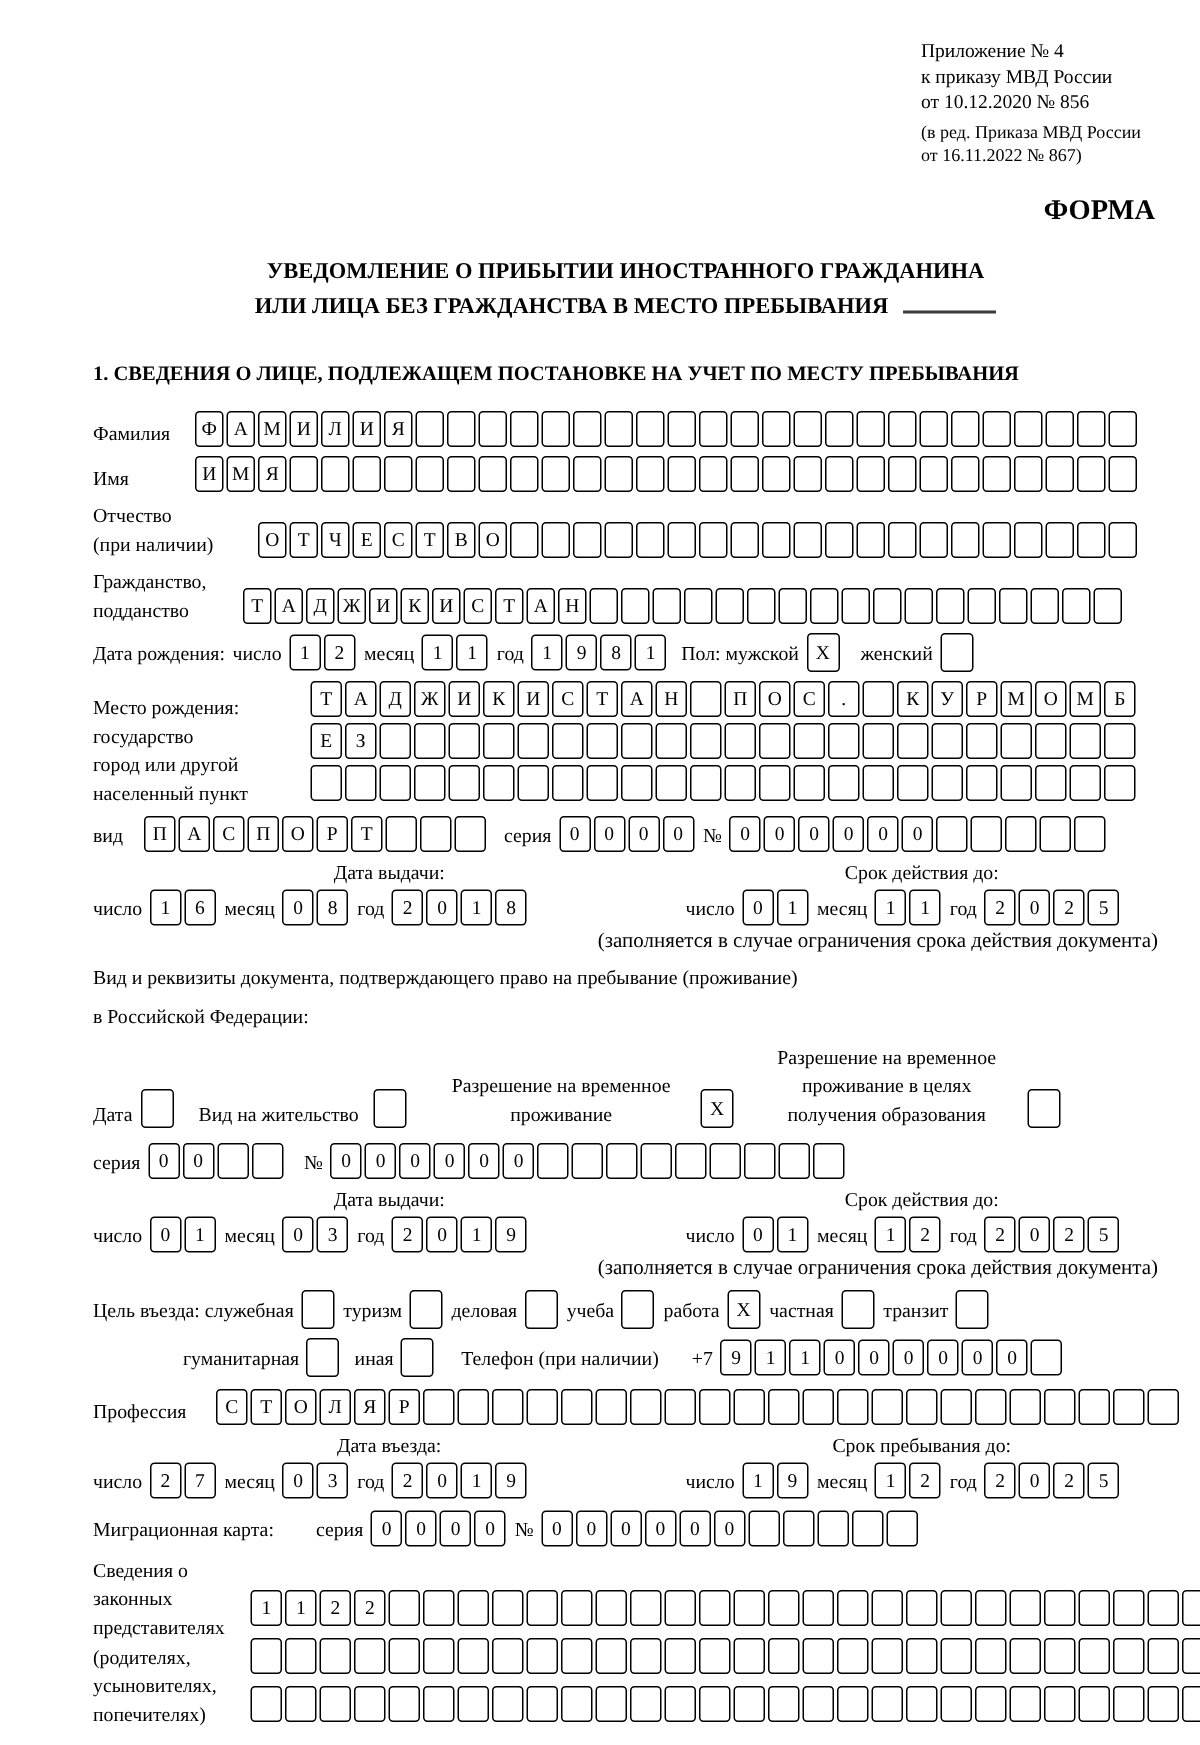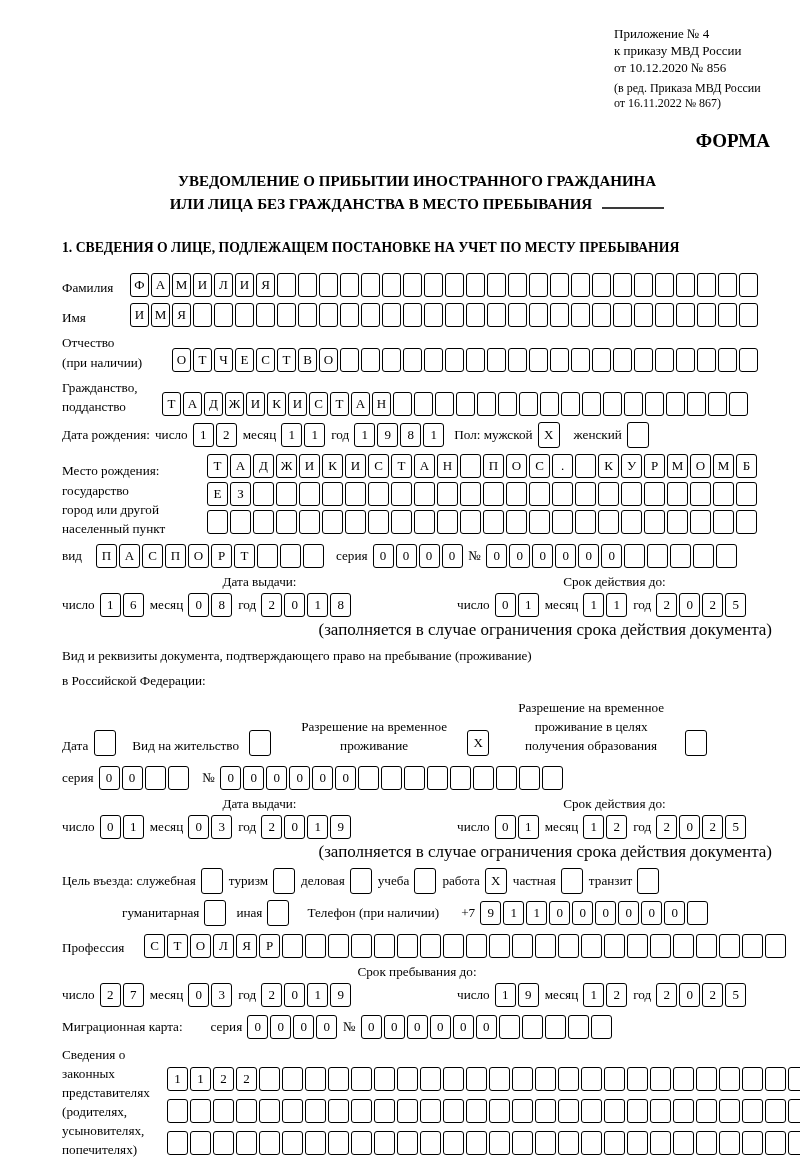--- a/index.html
+++ b/index.html
@@ -34,21 +34,21 @@
   .mr6{margin-right:6px;} .mr8{margin-right:8px;} .mr10{margin-right:10px;}
   .dg { display:flex; align-items:center; }
   .dg .lbl { margin-right:5px; }
   .dg .grid { margin-right:6px; }
   .dbhead { display:flex; font-size:13.2px; margin-bottom:3px; }
   .dbhead .l { width:395px; text-align:center; }
   .dbhead .r { flex:1; text-align:center; }
   .dbrow { display:flex; }
   .dbrow .l { width:395px; display:flex; }
   .dbrow .r { flex:1; display:flex; }
-  .note { font-size:17px; text-align:right; margin-top:3px; }
+  .note { font-size:14px; text-align:right; margin-top:3px; }
   .stack3 .grid { margin-bottom:4px; }
 </style>
 </head>
 <body>
 
 <div class="page">
 
   <div class="appendix">
     <div>Приложение № 4</div>
     <div>к приказу МВД России</div>
@@ -600,20 +600,21 @@
         <span class="cell"></span>
         <span class="cell"></span>
         <span class="cell"></span>
         <span class="cell"></span>
         <span class="cell"></span>
       </span>
   </div>
 
   <div style="margin-top:4px;">
     <div class="dbhead">
+      <span class="l">Дата въезда:</span>
       <span class="r">Срок пребывания до:</span>
     </div>
     <div class="dbrow">
       <span class="l dg">
         <span class="lbl">число</span>
         <span class="grid wide">
             <span class="cell">2</span>
             <span class="cell">7</span>
           </span>
         <span class="lbl">месяц</span>

